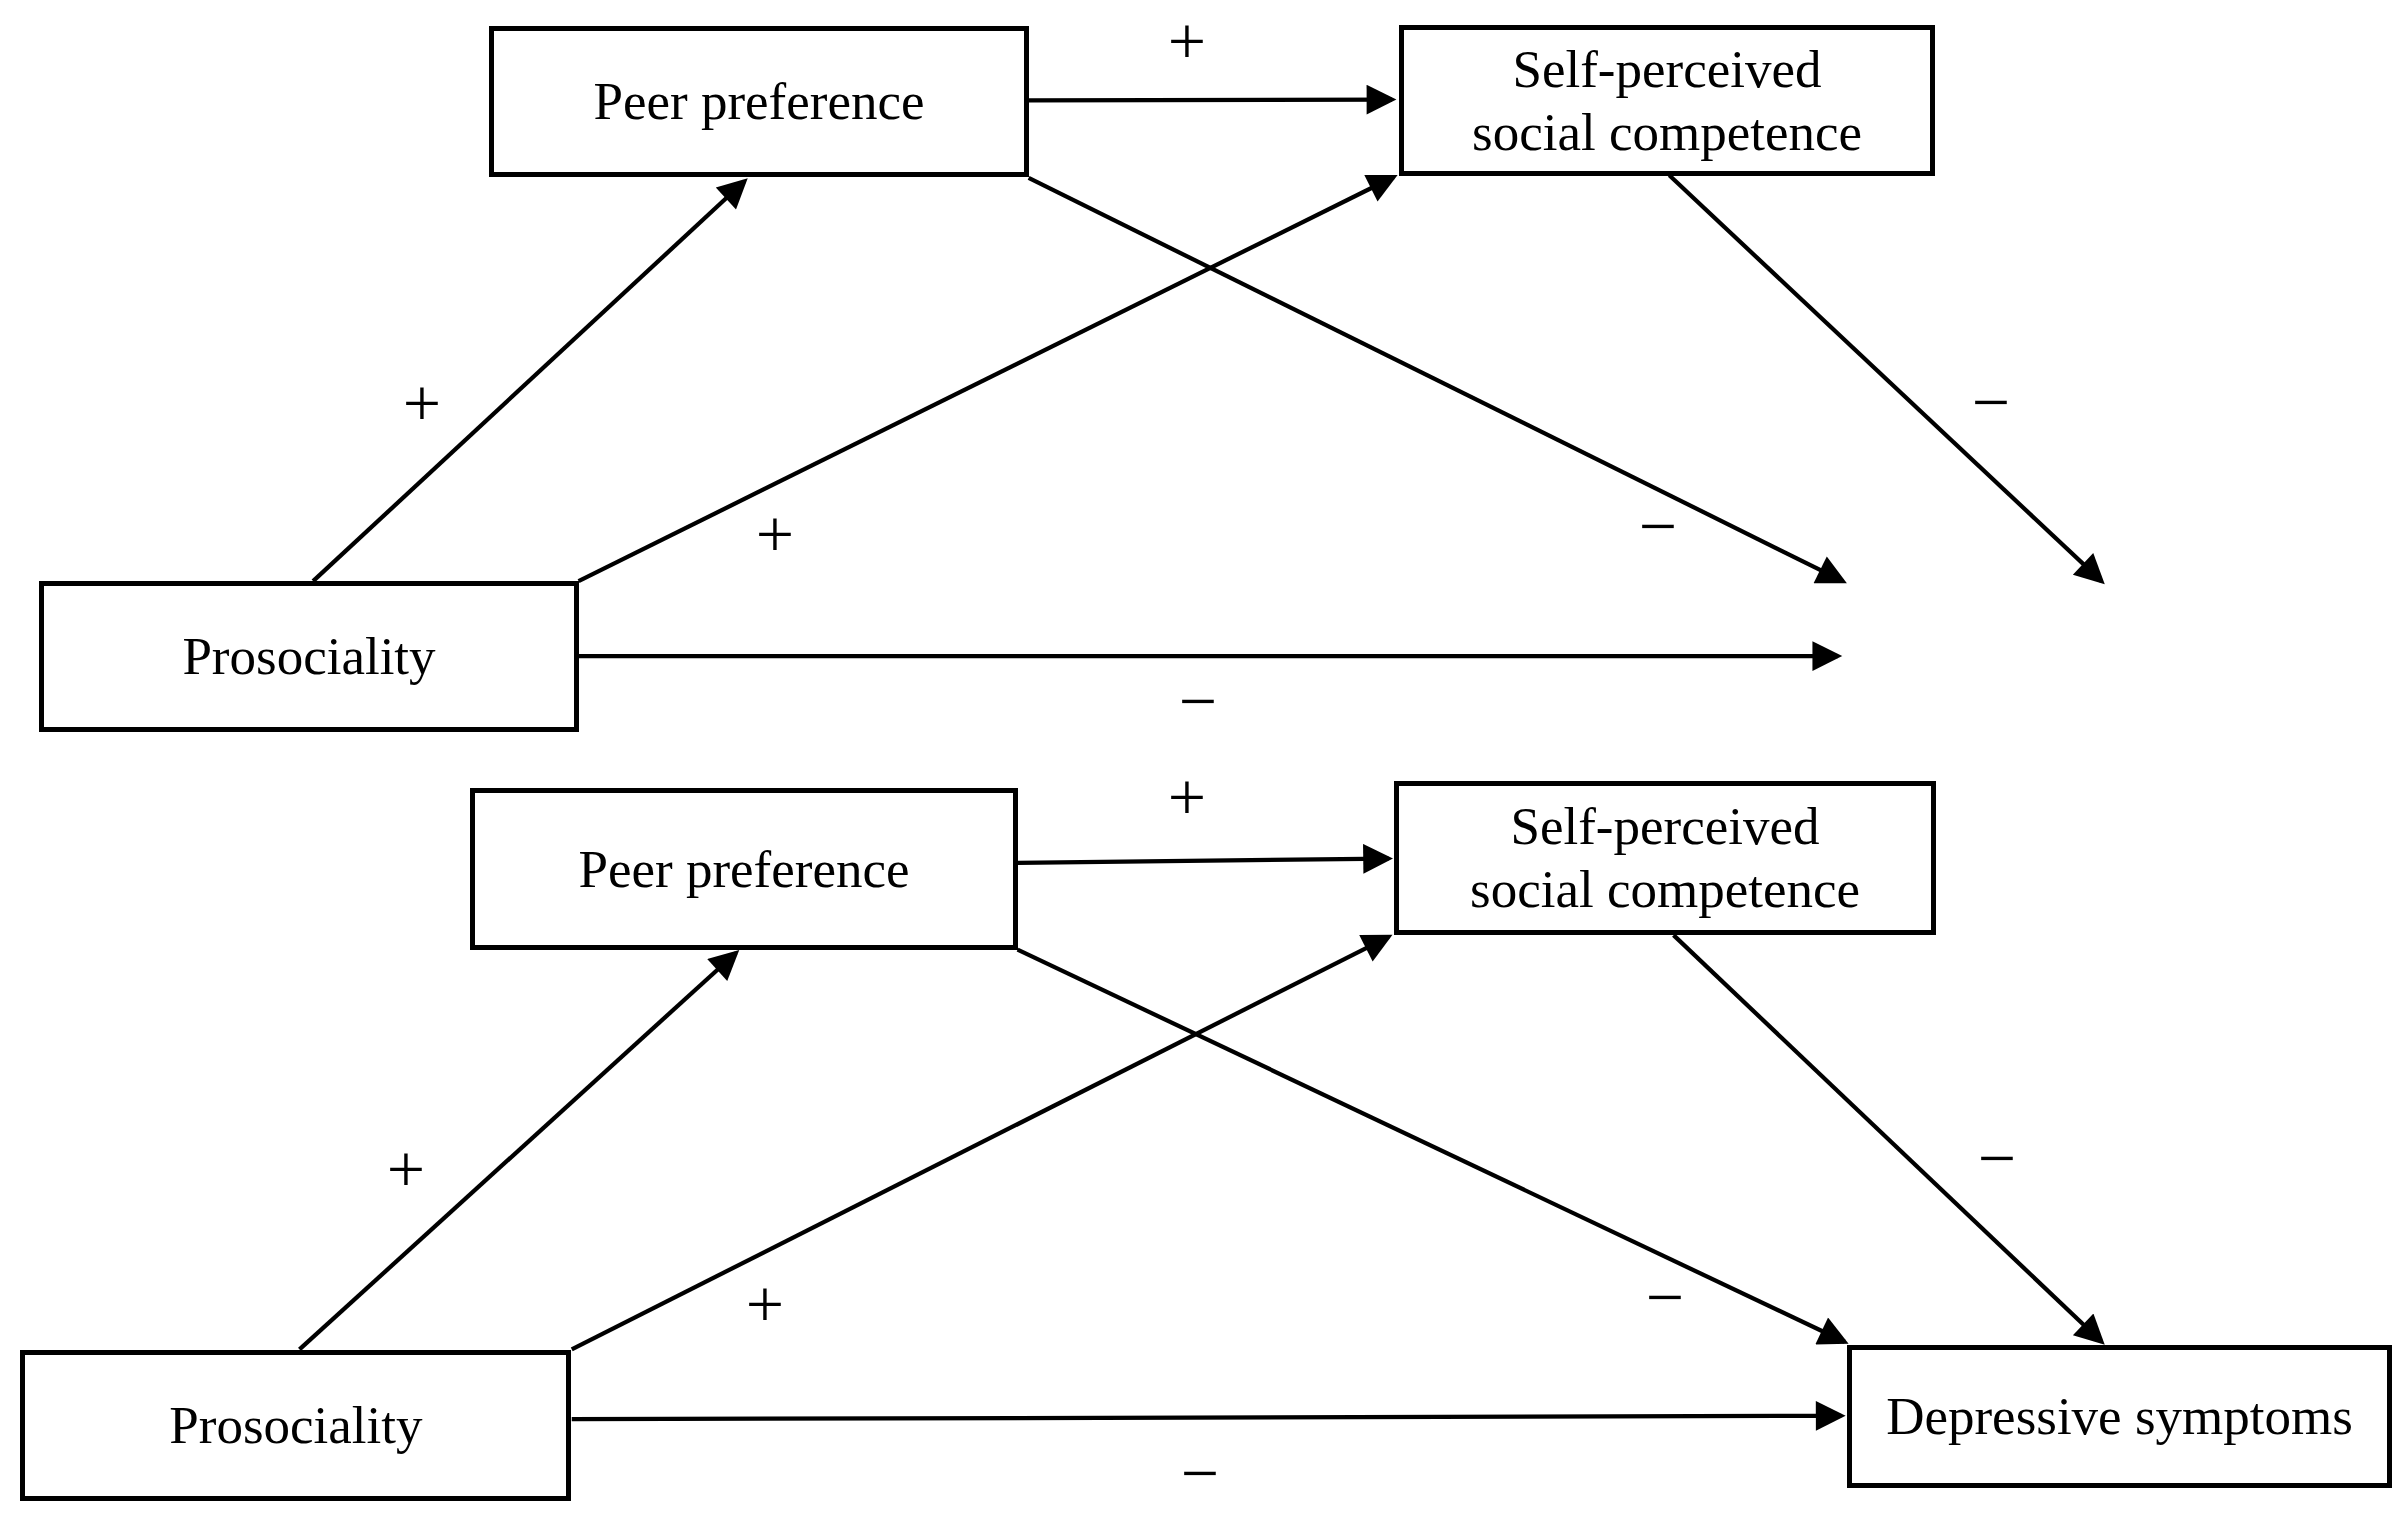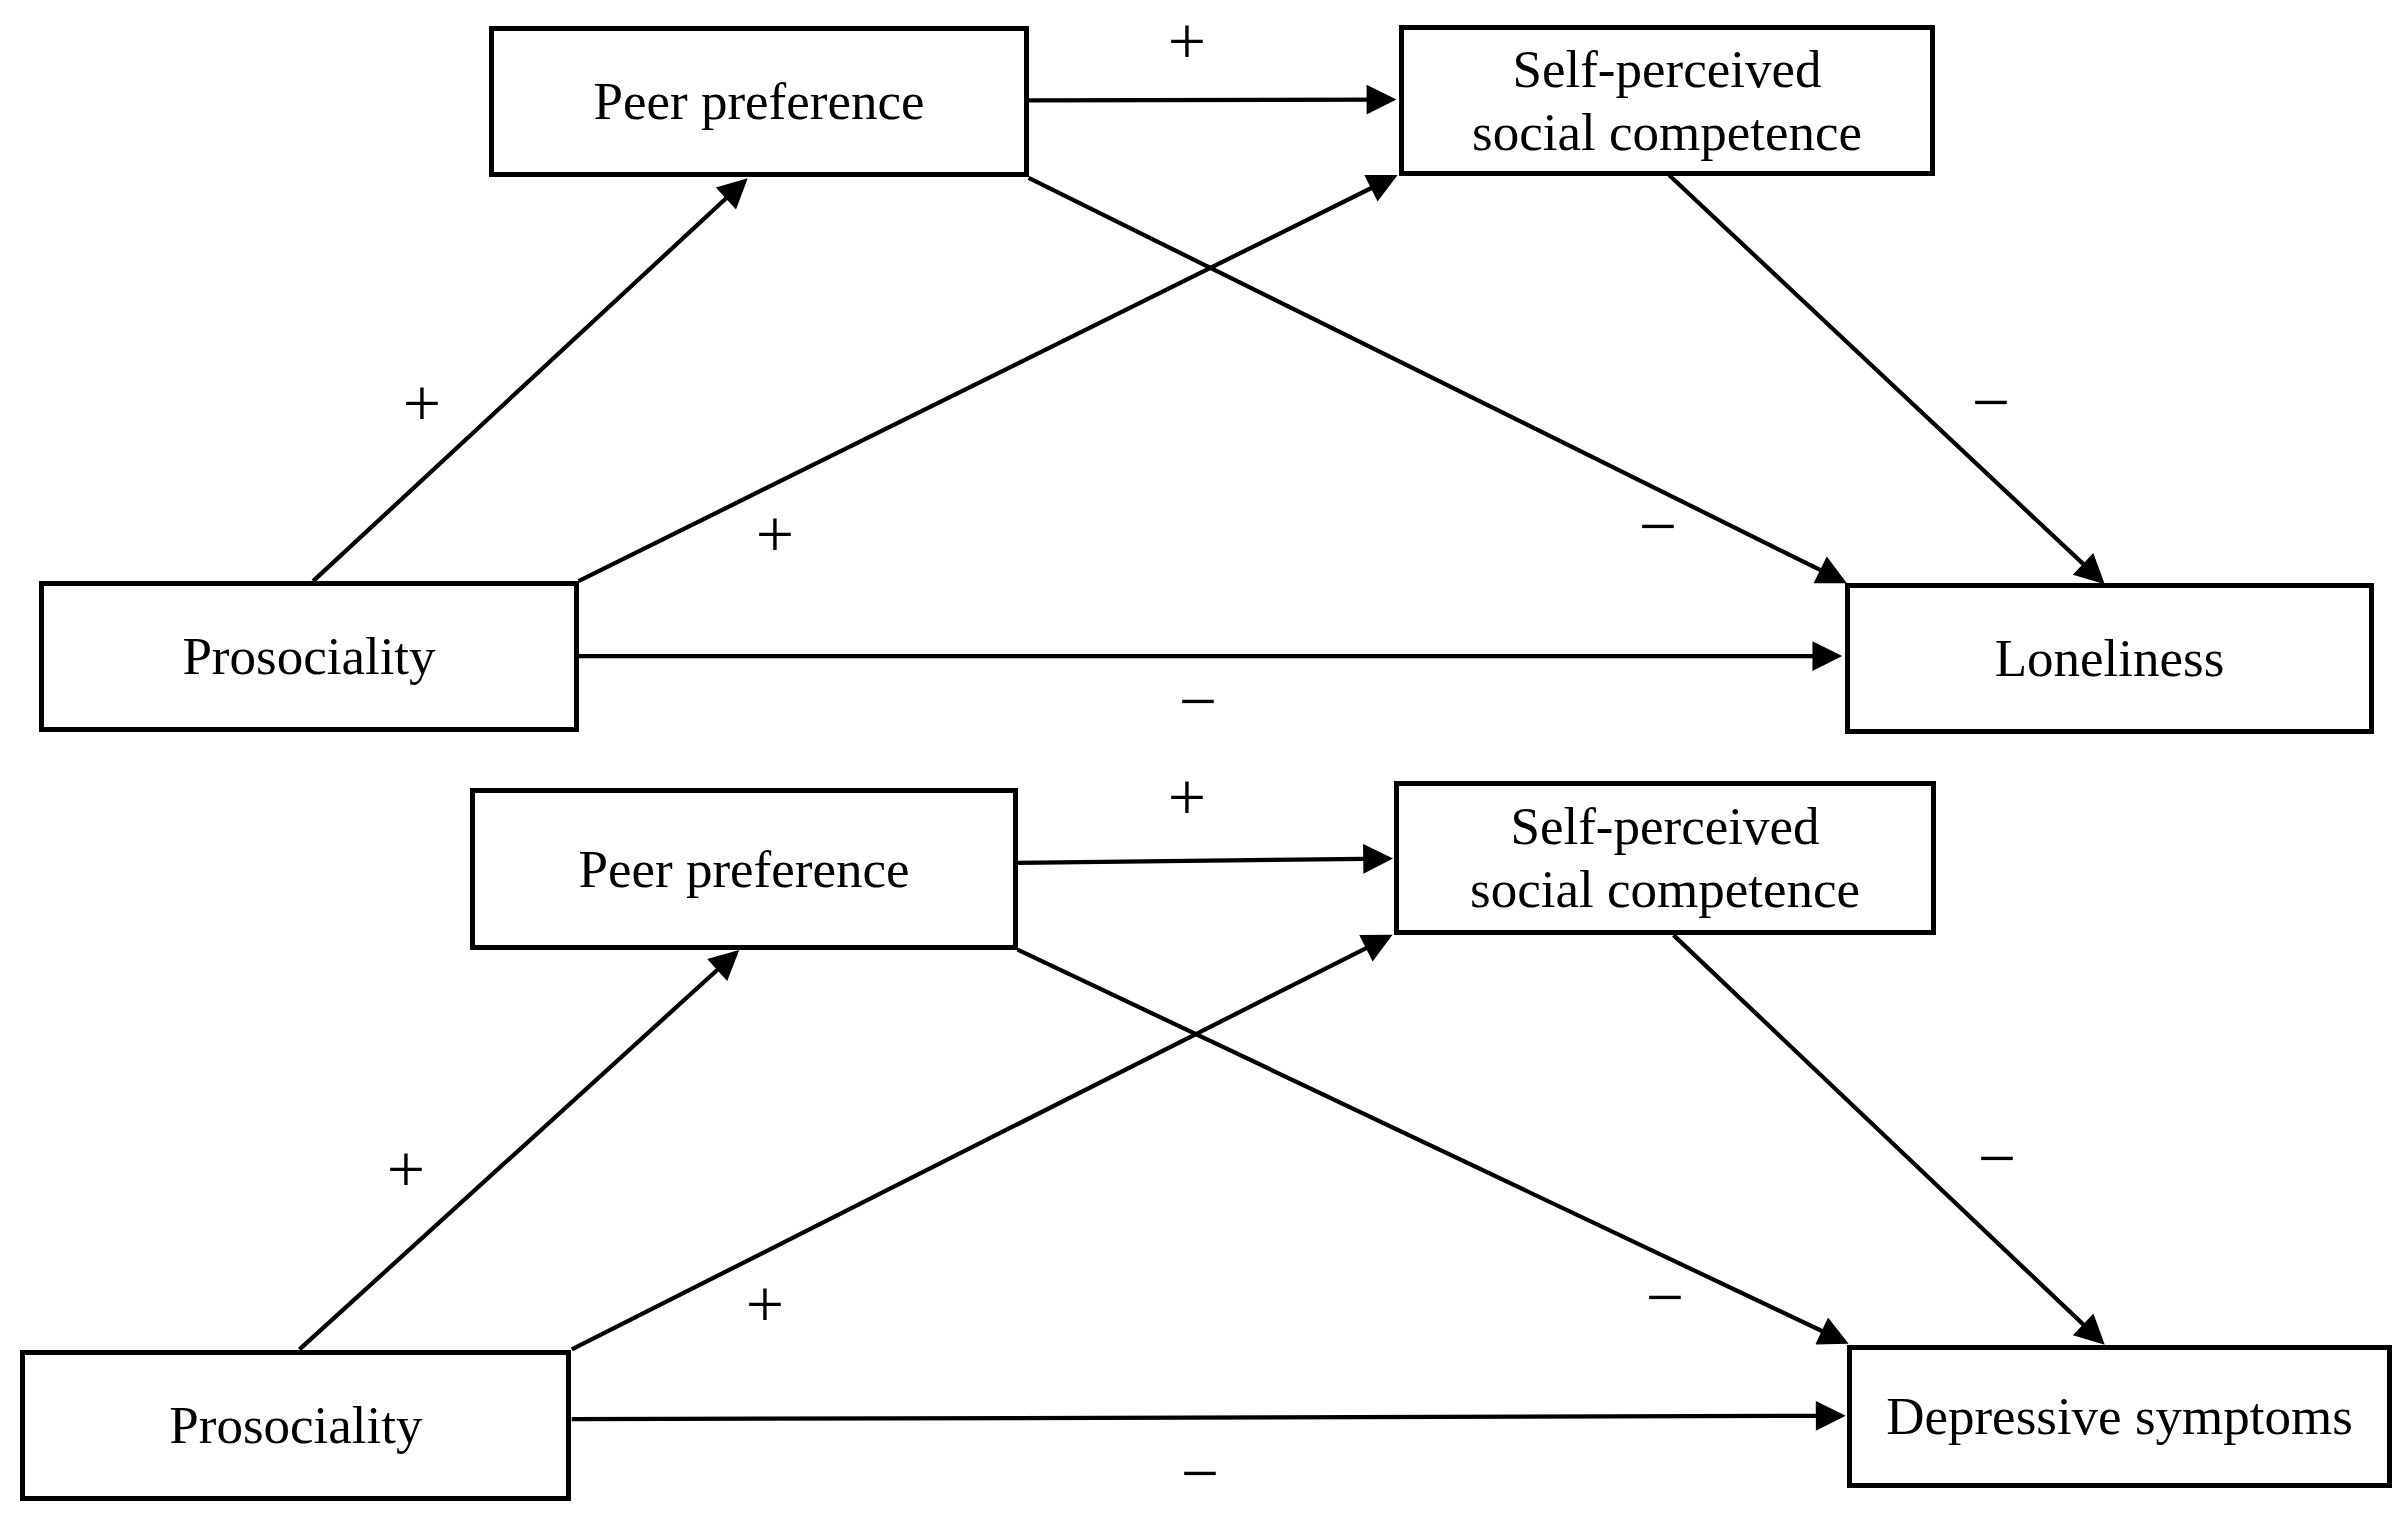--- a/index.html
+++ b/index.html
@@ -86,23 +86,20 @@
   </div>
 
   <div class="node-box" style="left:1399px; top:25px; width:536px; height:151px;">
     <span class="node-label wrap">Self-perceived social competence</span>
   </div>
 
   <div class="node-box" style="left:39px; top:581px; width:540px; height:151px;">
     <span class="node-label">Prosociality</span>
   </div>
 
-  <div class="node-box" style="left:1845px; top:583px; width:529px; height:151px;">
-    <span class="node-label">Loneliness</span>
-  </div>
 
   <div class="edge-sign" style="left:422px;  top:403px;">+</div>
   <div class="edge-sign" style="left:775px;  top:534px;">+</div>
   <div class="edge-sign" style="left:1187px; top:41px;">+</div>
   <div class="edge-sign" style="left:1658px; top:526px;">−</div>
   <div class="edge-sign" style="left:1991px; top:402px;">−</div>
   <div class="edge-sign" style="left:1198px; top:701px;">−</div>
 
   <div class="node-box" style="left:470px; top:788px; width:548px; height:162px;">
     <span class="node-label">Peer preference</span>

